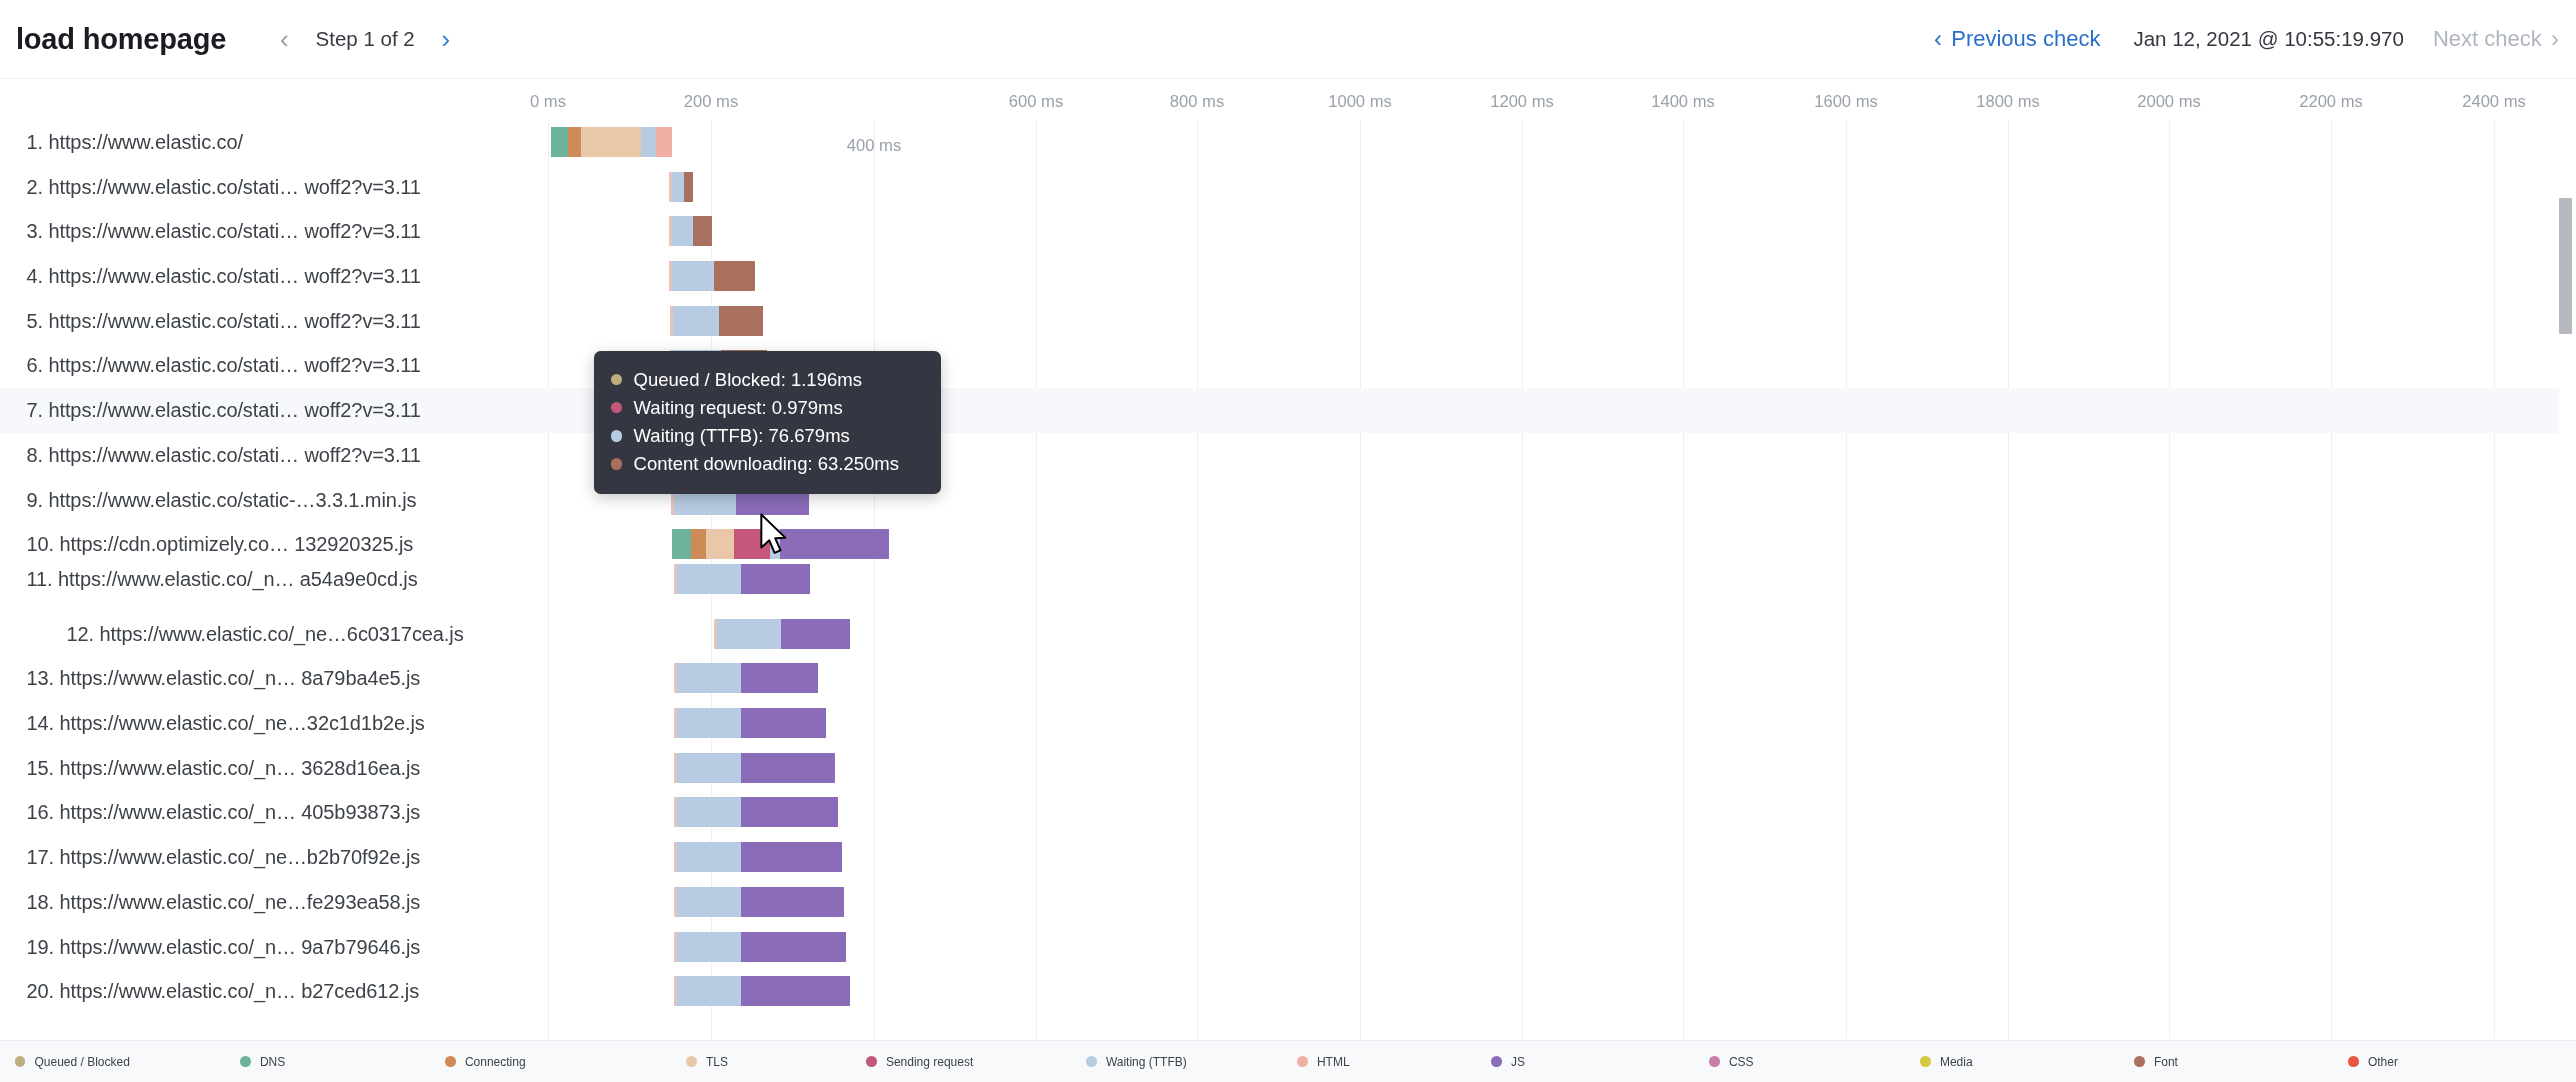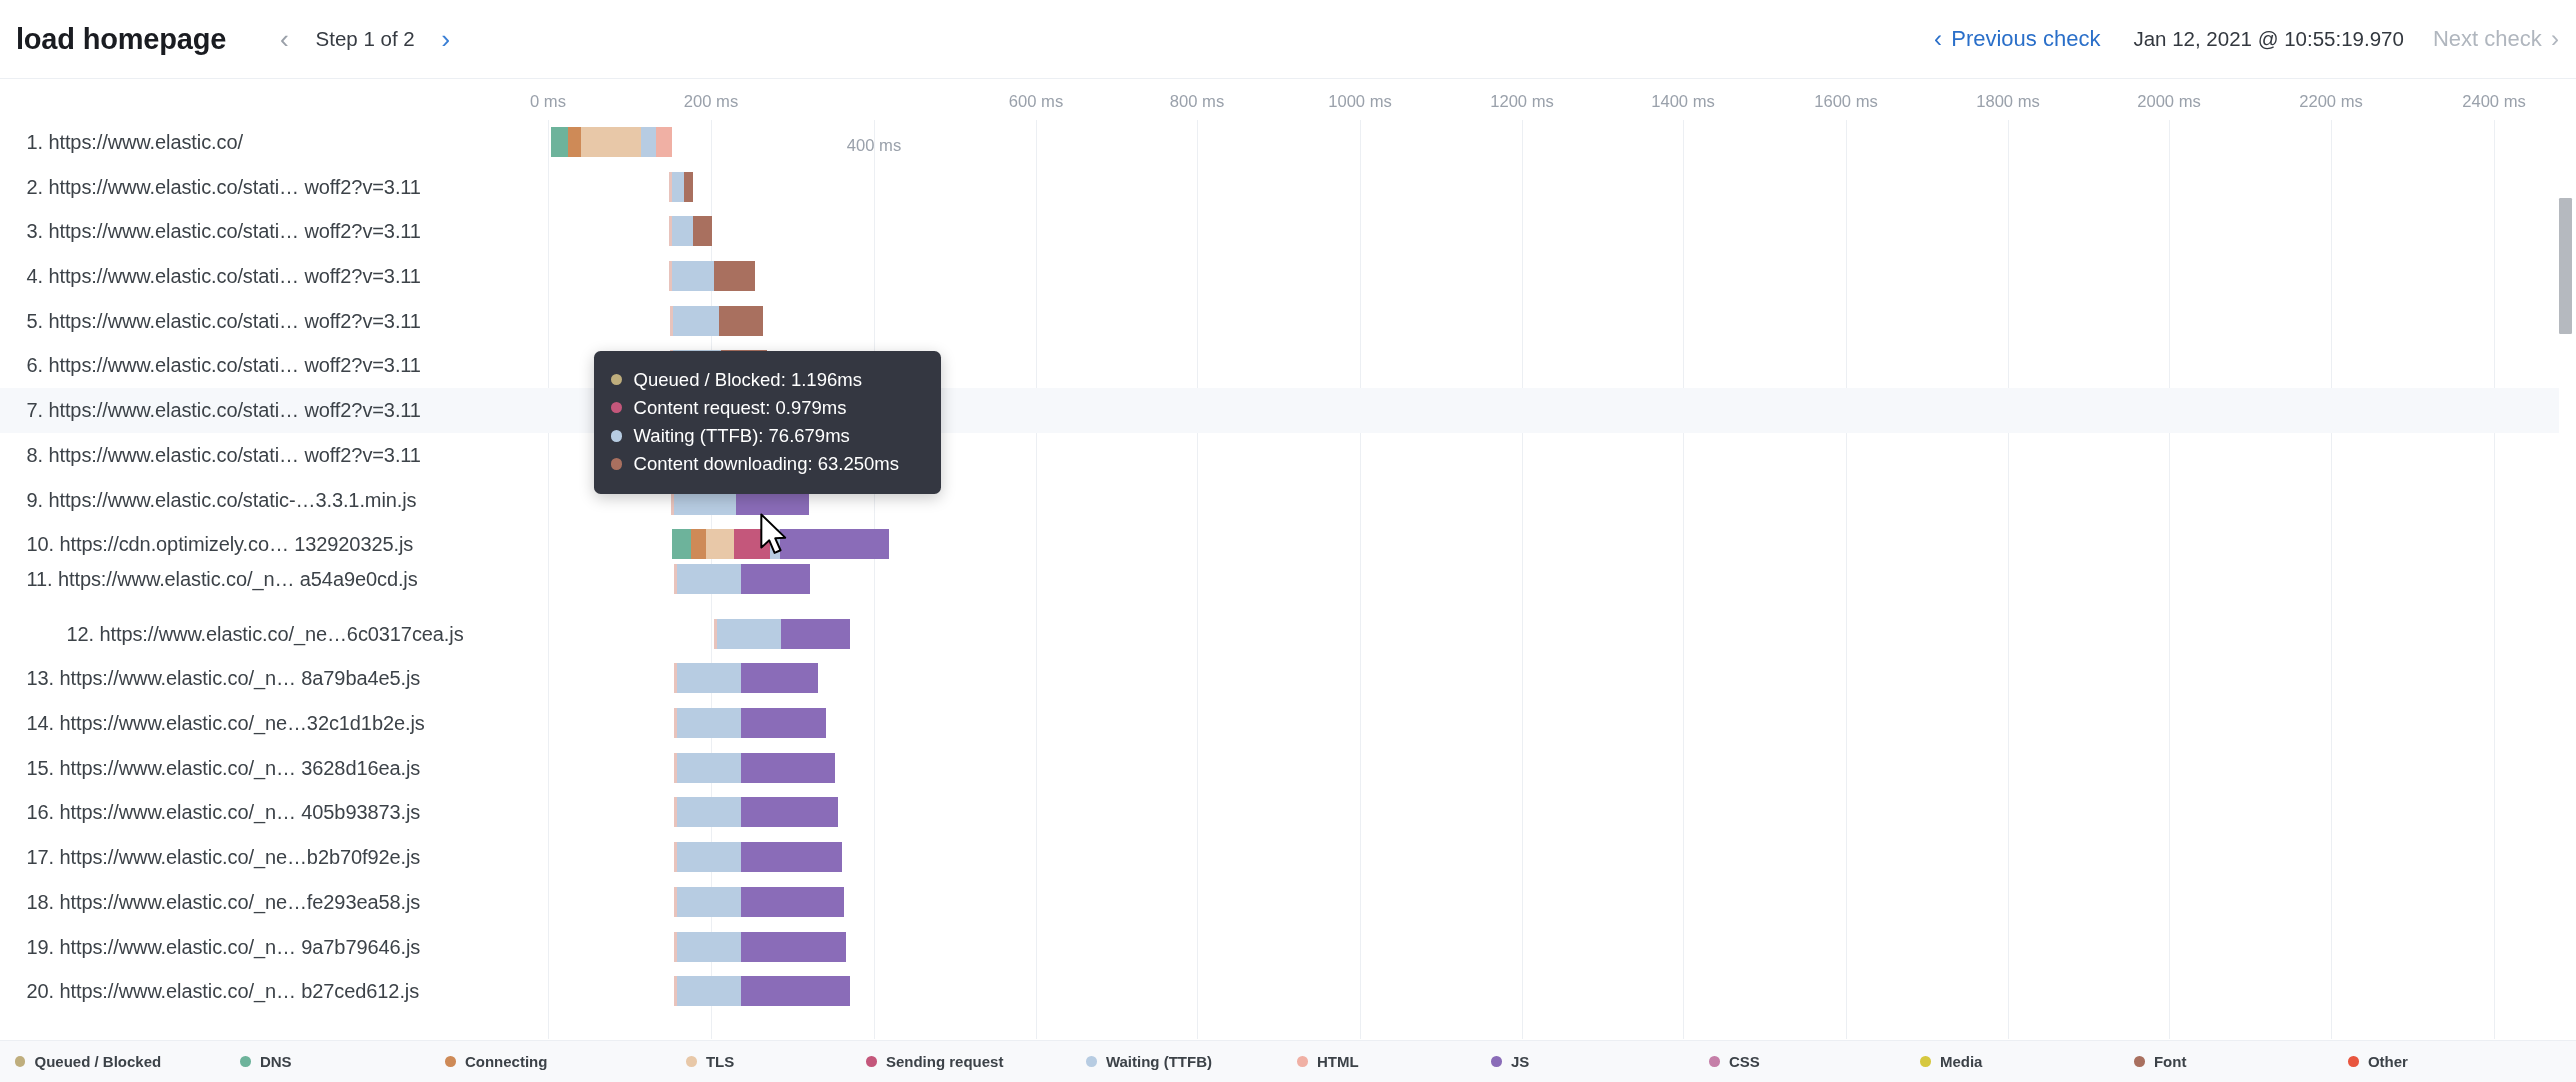--- a/index.html
+++ b/index.html
@@ -125,21 +125,21 @@
     display: flex; align-items: center;
   }
   .legend-item {
     position: absolute; display: flex; align-items: center;
     white-space: nowrap;
   }
   .legend-dot {
     width: 10.6px; height: 10.6px; border-radius: 50%;
     margin-right: 9.3px; flex: none;
   }
-  .legend-label { font-size: 15px; color: #3c4248; font-weight: bold; }
+  .legend-label { font-size: 12px; color: #3c4248; }
 
   
   #vscroll-track {
     position: absolute; right: 0; top: 113px;
     width: 17px; height: 927px; background: #ffffff; z-index: 30;
   }
   #vscroll-thumb {
     position: absolute; right: 4px; top: 119px;
     width: 13.2px; height: 136px; background: #b5b9bf;
     border-radius: 1.3px; z-index: 31;
@@ -409,21 +409,21 @@
       </div>
     </div>
 
   <div id="tooltip">
       <div class="tip-row">
         <span class="tip-dot" style="background: rgb(191, 174, 125);"></span>
         <span>Queued / Blocked: 1.196ms</span>
       </div>
       <div class="tip-row">
         <span class="tip-dot" style="background: rgb(196, 87, 123);"></span>
-        <span>Content request: 0.979ms</span>
+        <span>Waiting request: 0.979ms</span>
       </div>
       <div class="tip-row">
         <span class="tip-dot" style="background: rgb(183, 204, 226);"></span>
         <span>Waiting (TTFB): 76.679ms</span>
       </div>
       <div class="tip-row">
         <span class="tip-dot" style="background: rgb(169, 112, 95);"></span>
         <span>Content downloading: 63.250ms</span>
       </div>
     </div>

